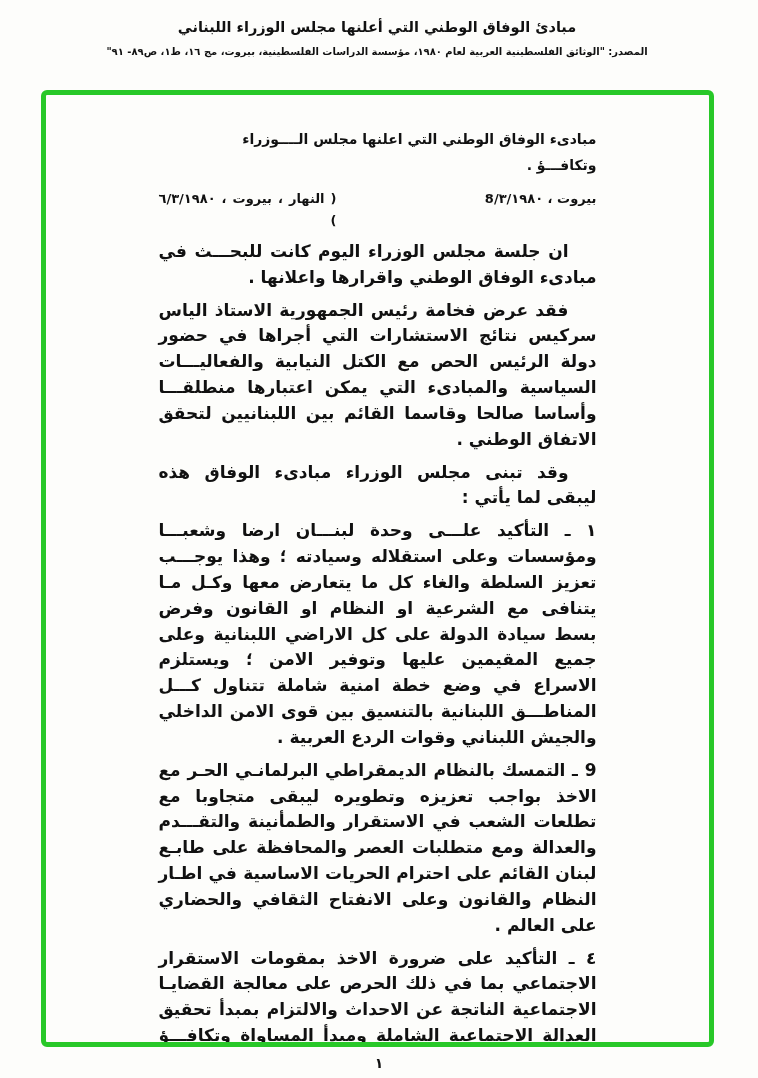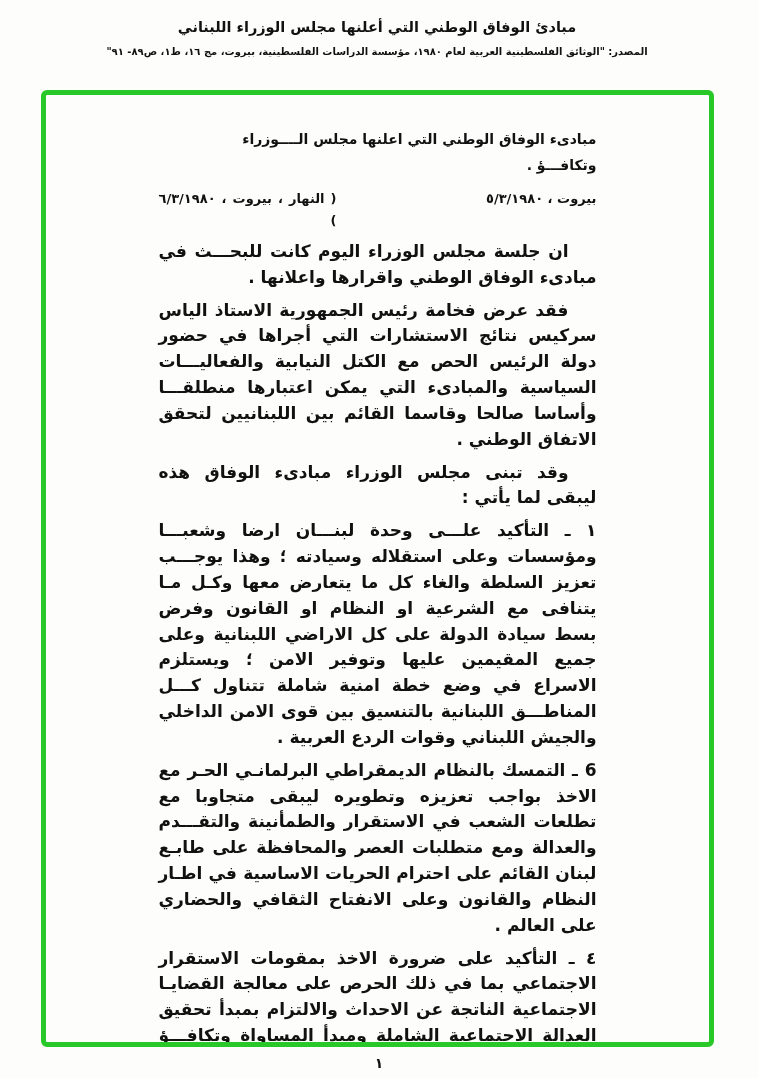--- a/index.html
+++ b/index.html
@@ -100,29 +100,29 @@
 
   <div class="frame" style="border-color: rgb(40, 200, 40);">
     <div class="content">
 
       <div class="doc-title">
         <span>مبادىء الوفاق الوطني التي اعلنها مجلس الــــوزراء</span><br>
         <span>وتكافـــؤ .</span>
       </div>
 
       <div class="dateline">
-        <span class="dl-right">بيروت ، ٥/٣/١٩٨٠</span>
+        <span class="dl-right">بيروت ، 8/٣/١٩٨٠</span>
         <span class="dl-left">( النهار ، بيروت ، ٦/٣/١٩٨٠ )</span>
       </div>
 
       <p class="para indent">ان جلسة مجلس الوزراء اليوم كانت للبحـــث في مبادىء الوفاق الوطني واقرارها واعلانها .</p>
       <p class="para indent">فقد عرض فخامة رئيس الجمهورية الاستاذ الياس سركيس نتائج الاستشارات التي أجراها في حضور دولة الرئيس الحص مع الكتل النيابية والفعاليـــات السياسية والمبادىء التي يمكن اعتبارها منطلقـــا وأساسا صالحا وقاسما القائم بين اللبنانيين لتحقق الاتفاق الوطني .</p>
       <p class="para indent">وقد تبنى مجلس الوزراء مبادىء الوفاق هذه ليبقى لما يأتي :</p>
       <p class="para">١ ـ التأكيد علـــى وحدة لبنـــان ارضا وشعبـــا ومؤسسات وعلى استقلاله وسيادته ؛ وهذا يوجـــب تعزيز السلطة والغاء كل ما يتعارض معها وكـل مـا يتنافى مع الشرعية او النظام او القانون وفرض بسط سيادة الدولة على كل الاراضي اللبنانية وعلى جميع المقيمين عليها وتوفير الامن ؛ ويستلزم الاسراع في وضع خطة امنية شاملة تتناول كـــل المناطـــق اللبنانية بالتنسيق بين قوى الامن الداخلي والجيش اللبناني وقوات الردع العربية .</p>
-      <p class="para">6 ـ التمسك بالنظام الديمقراطي البرلمانـي الحـر مع الاخذ بواجب تعزيزه وتطويره ليبقى متجاوبا مع تطلعات الشعب في الاستقرار والطمأنينة والتقـــدم والعدالة ومع متطلبات العصر والمحافظة على طابـع لبنان القائم على احترام الحريات الاساسية في اطـار النظام والقانون وعلى الانفتاح الثقافي والحضاري على العالم .</p>
+      <p class="para">9 ـ التمسك بالنظام الديمقراطي البرلمانـي الحـر مع الاخذ بواجب تعزيزه وتطويره ليبقى متجاوبا مع تطلعات الشعب في الاستقرار والطمأنينة والتقـــدم والعدالة ومع متطلبات العصر والمحافظة على طابـع لبنان القائم على احترام الحريات الاساسية في اطـار النظام والقانون وعلى الانفتاح الثقافي والحضاري على العالم .</p>
       <p class="para">٤ ـ التأكيد على ضرورة الاخذ بمقومات الاستقرار الاجتماعي بما في ذلك الحرص على معالجة القضايـا الاجتماعية الناتجة عن الاحداث والالتزام بمبدأ تحقيق العدالة الاجتماعية الشاملة ومبدأ المساواة وتكافـــؤ الفرص والعمل على خلق الاجواء المؤاتية لمعالجـــة موضوع الطائفية في المستقبل .</p>
 
     </div>
   </div>
 
   <div class="footer">
     <span>١</span>
   </div>
 
 </div>

